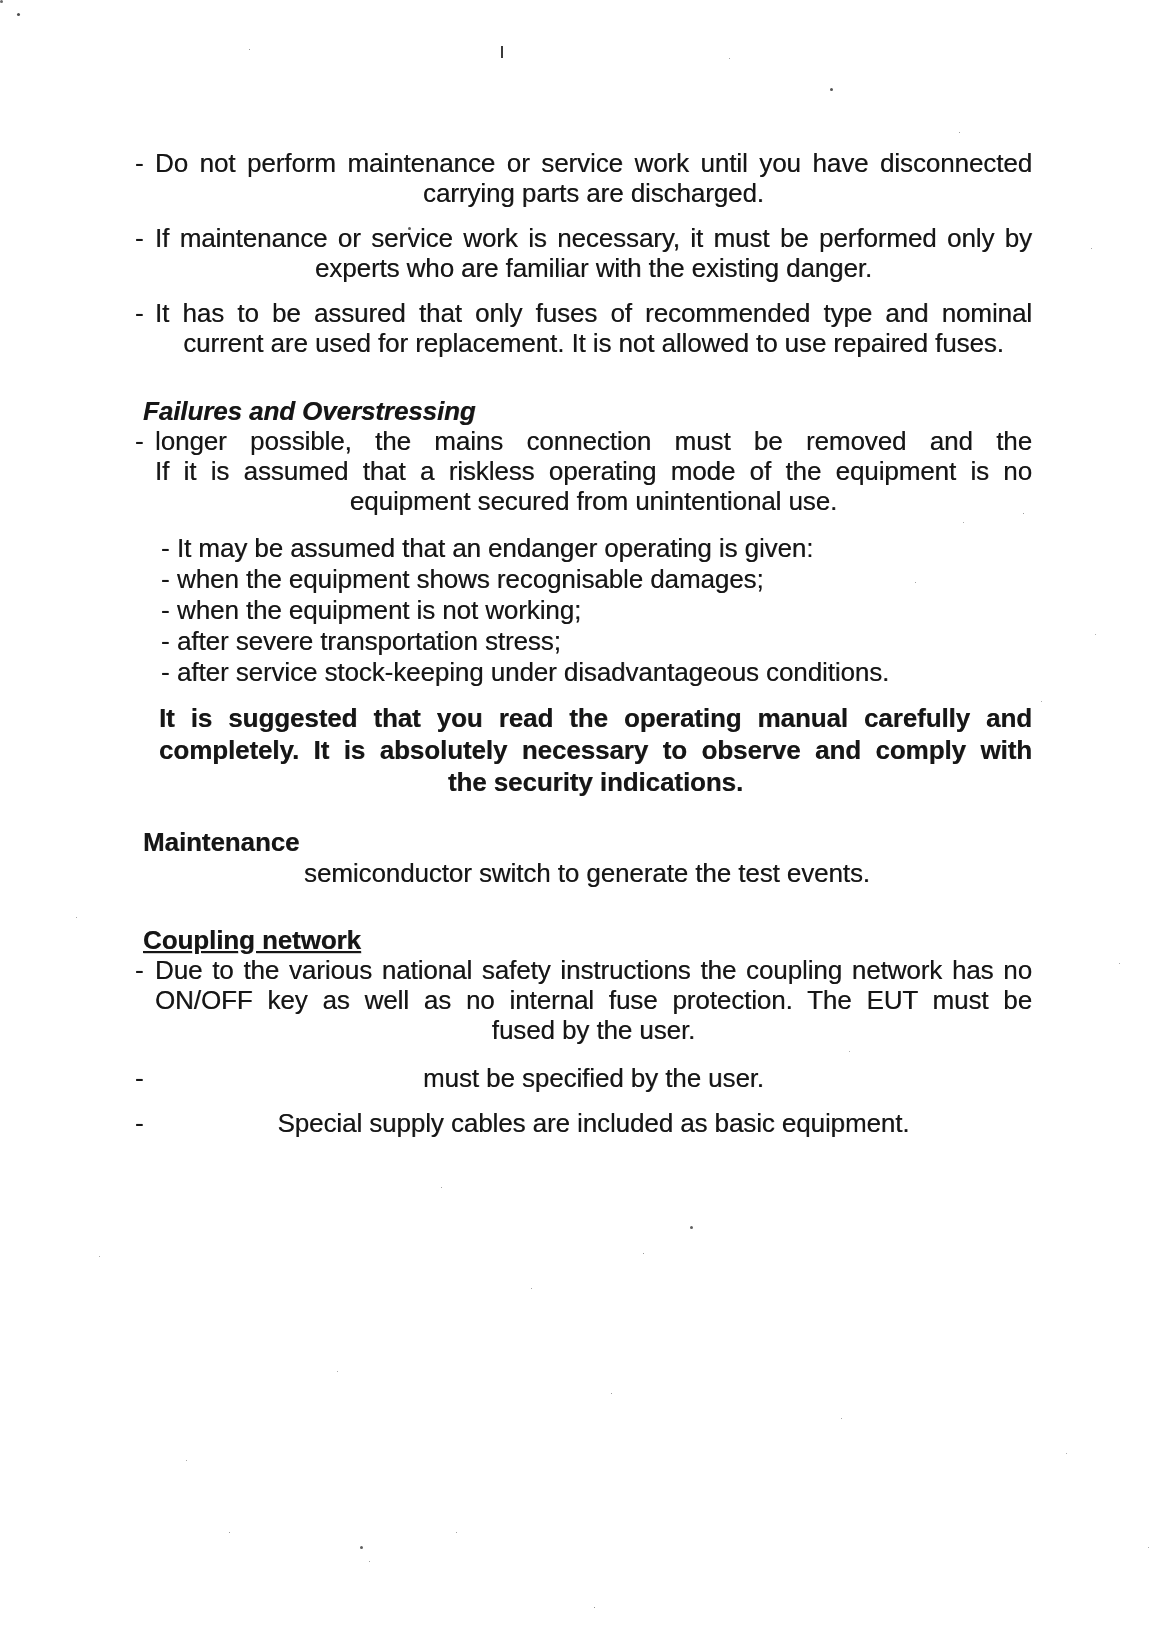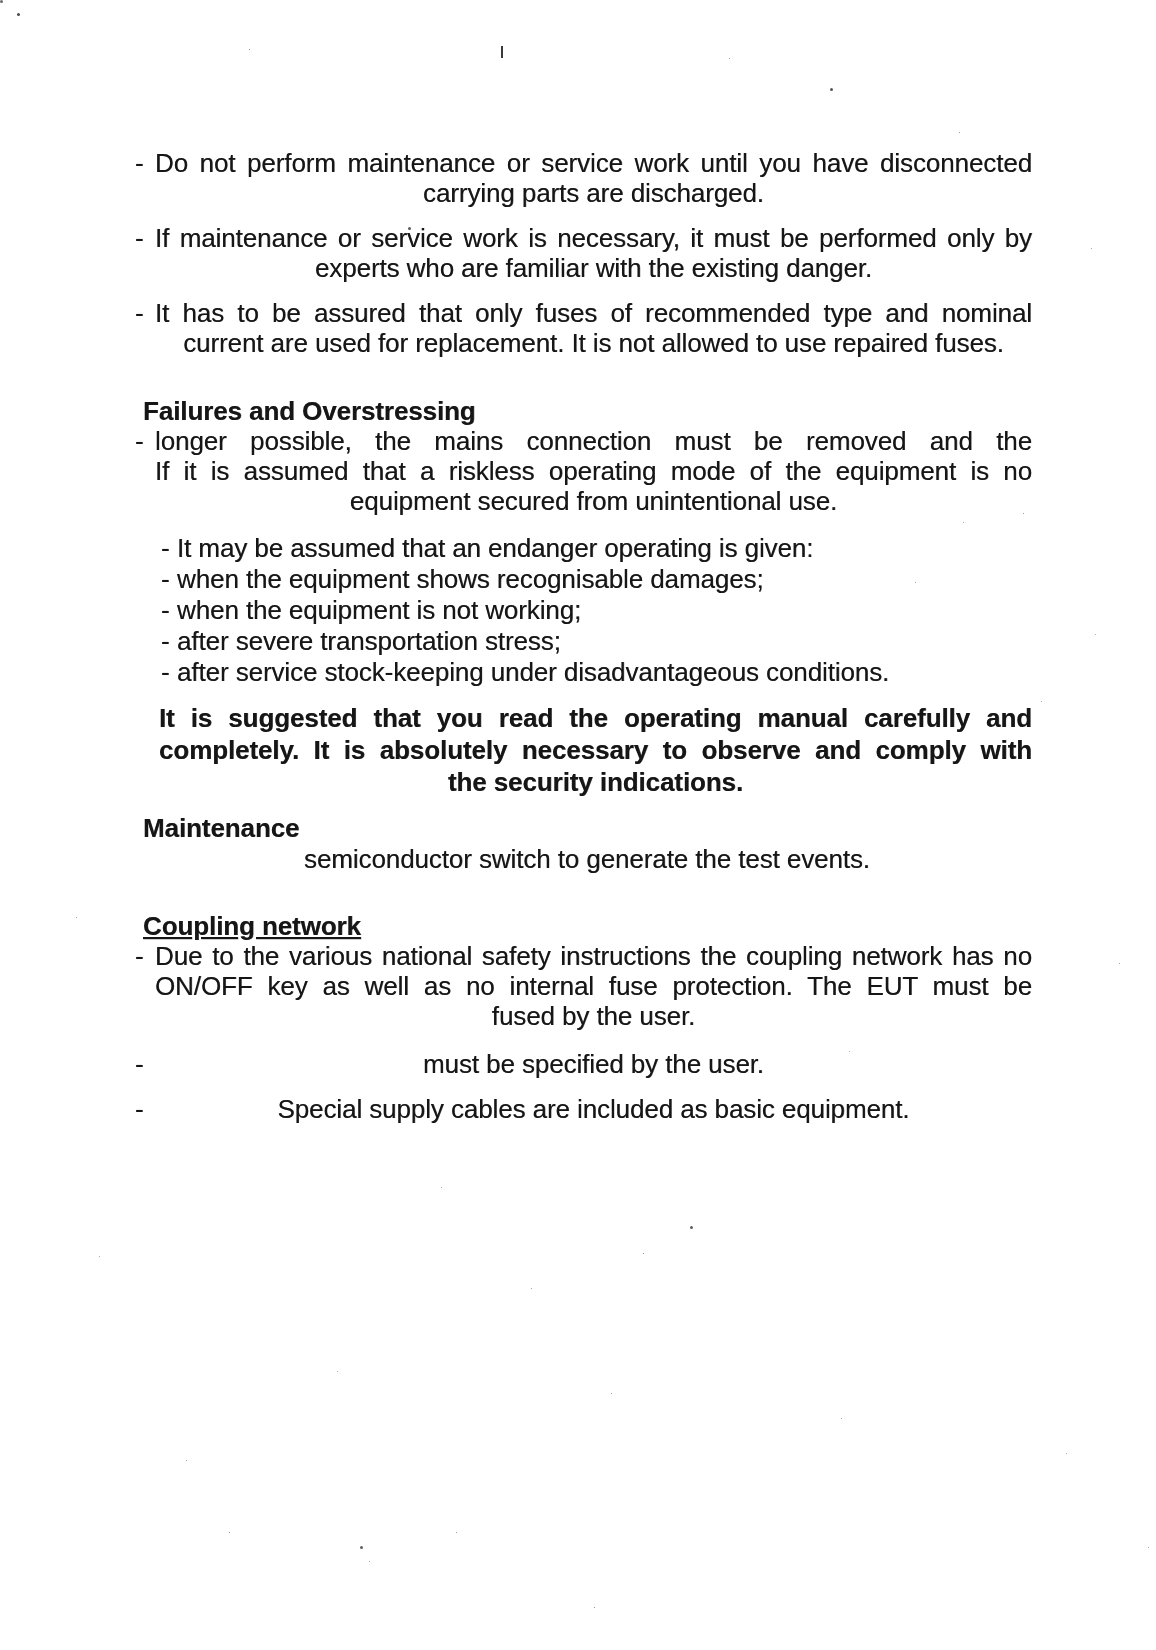--- a/index.html
+++ b/index.html
@@ -46,23 +46,23 @@
     line-height: 32px;
   }
   .plain-para { margin-left: 7px; }
 
   
   .mt1  { margin-top: 1px; }
   .mt14 { margin-top: 14px; }
   .mt15 { margin-top: 15px; }
   .mt17 { margin-top: 17px; }
   .mt18 { margin-top: 18px; }
-  .mt29 { margin-top: 15px; }
+  .mt29 { margin-top: 29px; }
   .mt37 { margin-top: 37px; text-decoration: underline; }
-  .mt38 { margin-top: 38px; }
+  .mt38 { margin-top: 38px; font-style: italic; }
 
   
   .speck {
     position: absolute;
     left: 0; top: 0;
     width: 3px; height: 3px;
     background: #6a6a6a;
     border-radius: 50%;
     box-shadow:
       17px 13px 0 0 #4d4d4d,

